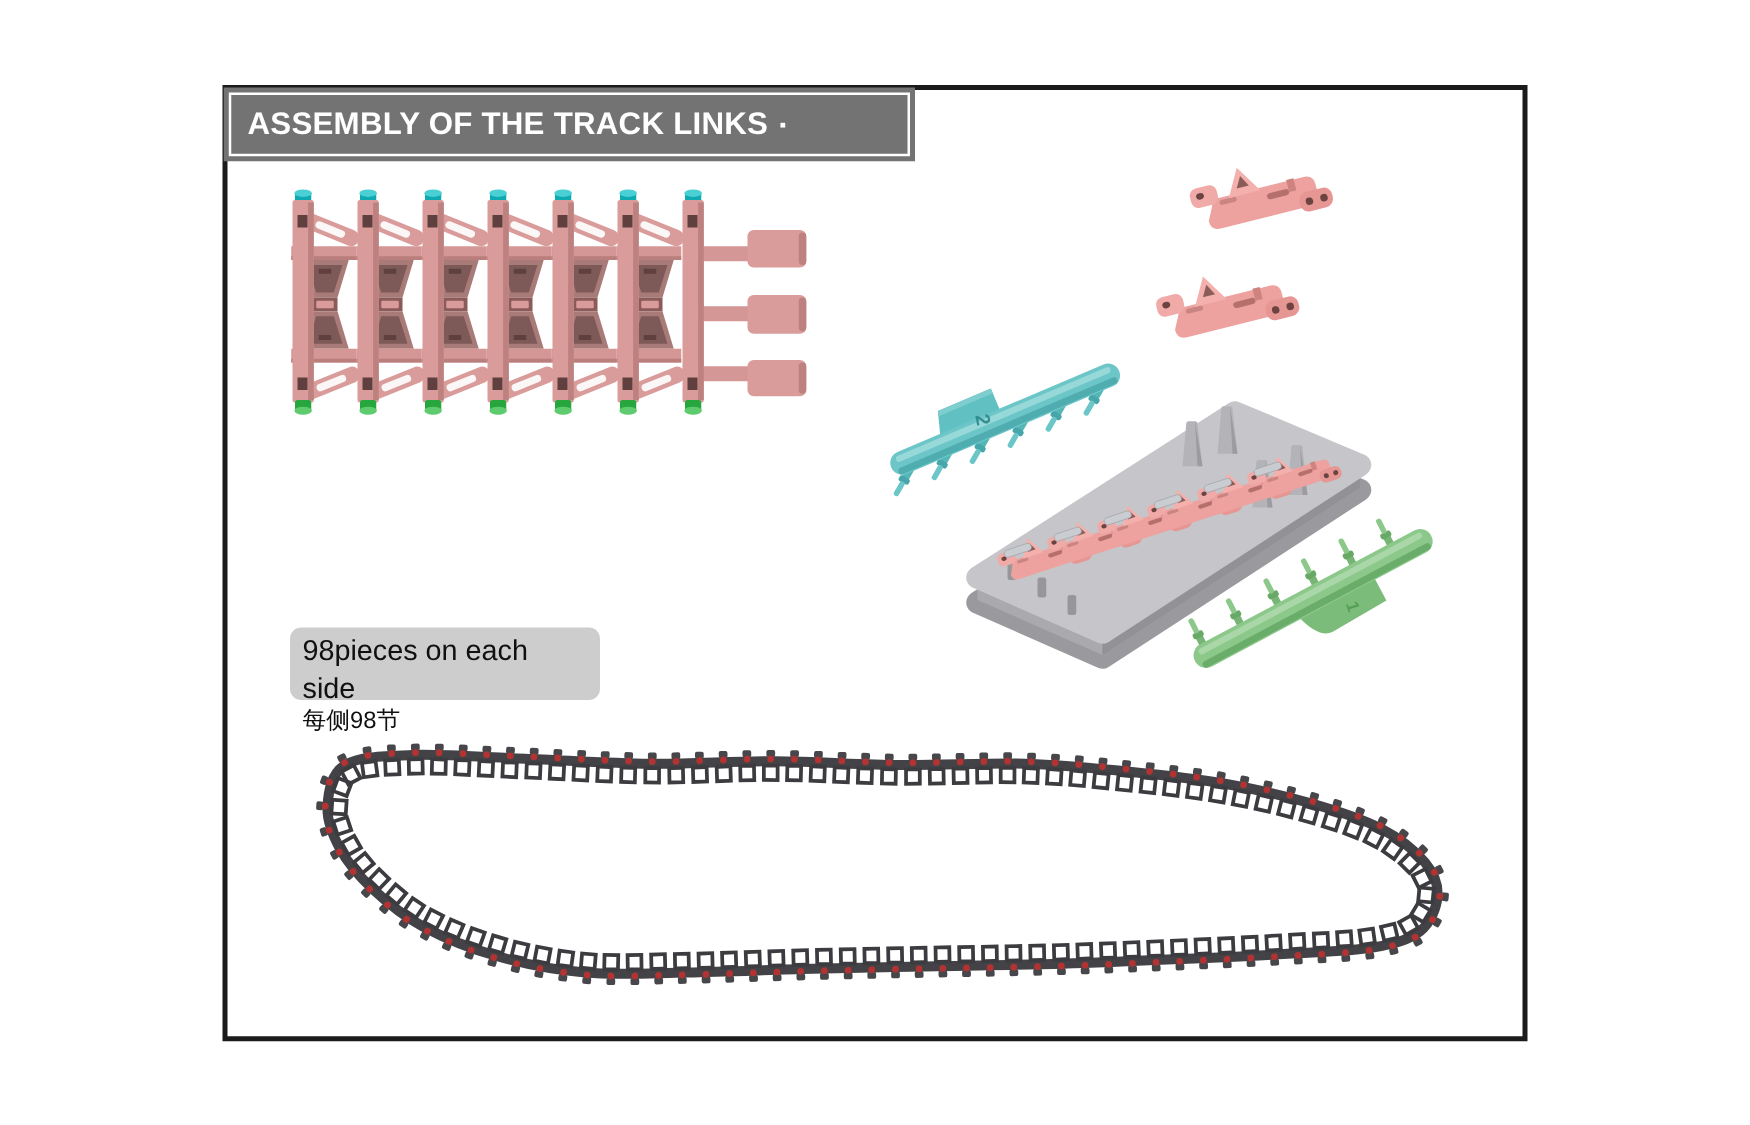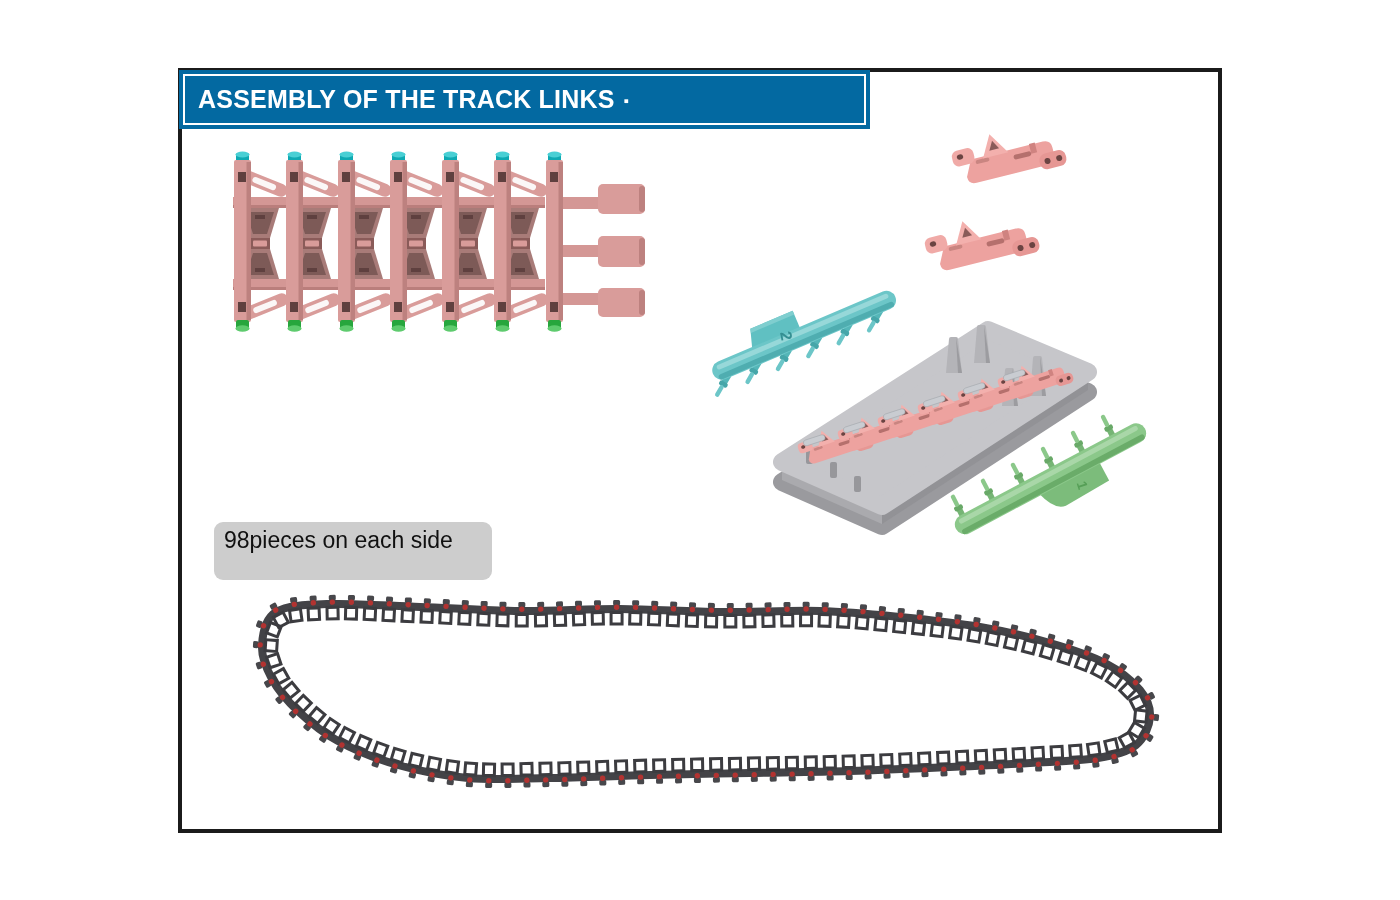--- a/index.html
+++ b/index.html
@@ -1,26 +1,26 @@
 <!DOCTYPE html>
 <html><head>
 <meta charset="utf-8">
 <style>
   html,body{margin:0;padding:0;background:#ffffff;}
   .page{position:relative;width:1400px;height:900px;background:#ffffff;overflow:hidden;
         font-family:"Liberation Sans",sans-serif;}
   .sheet-frame{position:absolute;left:178px;top:68px;width:1044px;height:765px;
         box-sizing:border-box;border:4px solid #1b1b1b;background:#ffffff;}
-  .header-bar{position:absolute;left:179px;top:70px;width:691px;height:59px;background:#0369a1;}
+  .header-bar{position:absolute;left:179px;top:70px;width:553px;height:59px;background:#737373;}
   .header-inner{position:absolute;inset:4px;border:2px solid #ffffff;display:flex;
         align-items:center;padding-left:13px;gap:9px;white-space:nowrap;}
   .title-en,.title-zh{color:#ffffff;font-size:25px;font-weight:bold;letter-spacing:.2px;}
   .title-sep{color:#ffffff;font-size:15px;transform:translateY(1px);}
-  .note-box{position:absolute;left:214px;top:502px;width:278px;height:58px;background:#cdcdcd;
-        border-radius:9px;box-sizing:border-box;padding:3px 10px 0 10px;color:#101010;margin-top:20px;}
+  .note-box{position:absolute;left:232px;top:502px;width:248px;height:58px;background:#cdcdcd;
+        border-radius:9px;box-sizing:border-box;padding:3px 10px 0 10px;color:#101010;}
   .note-line1{font-size:23px;line-height:30px;}
   .note-line2{font-size:19px;line-height:24px;}
   svg.art{position:absolute;left:0;top:0;}
   text{font-family:"Liberation Sans",sans-serif;}
 </style>
 </head>
 <body>
 
 <div class="page">
 
@@ -765,15 +765,16 @@
 
   <div class="header-bar">
     <div class="header-inner">
       <span class="title-en">ASSEMBLY OF THE TRACK LINKS</span>
       <span class="title-sep">▪</span>
     </div>
   </div>
 
   <div class="note-box">
     <div class="note-line1">98pieces on each side</div>
+    <div class="note-line2">每侧98节</div>
   </div>
 
 </div>
 
 </body></html>

